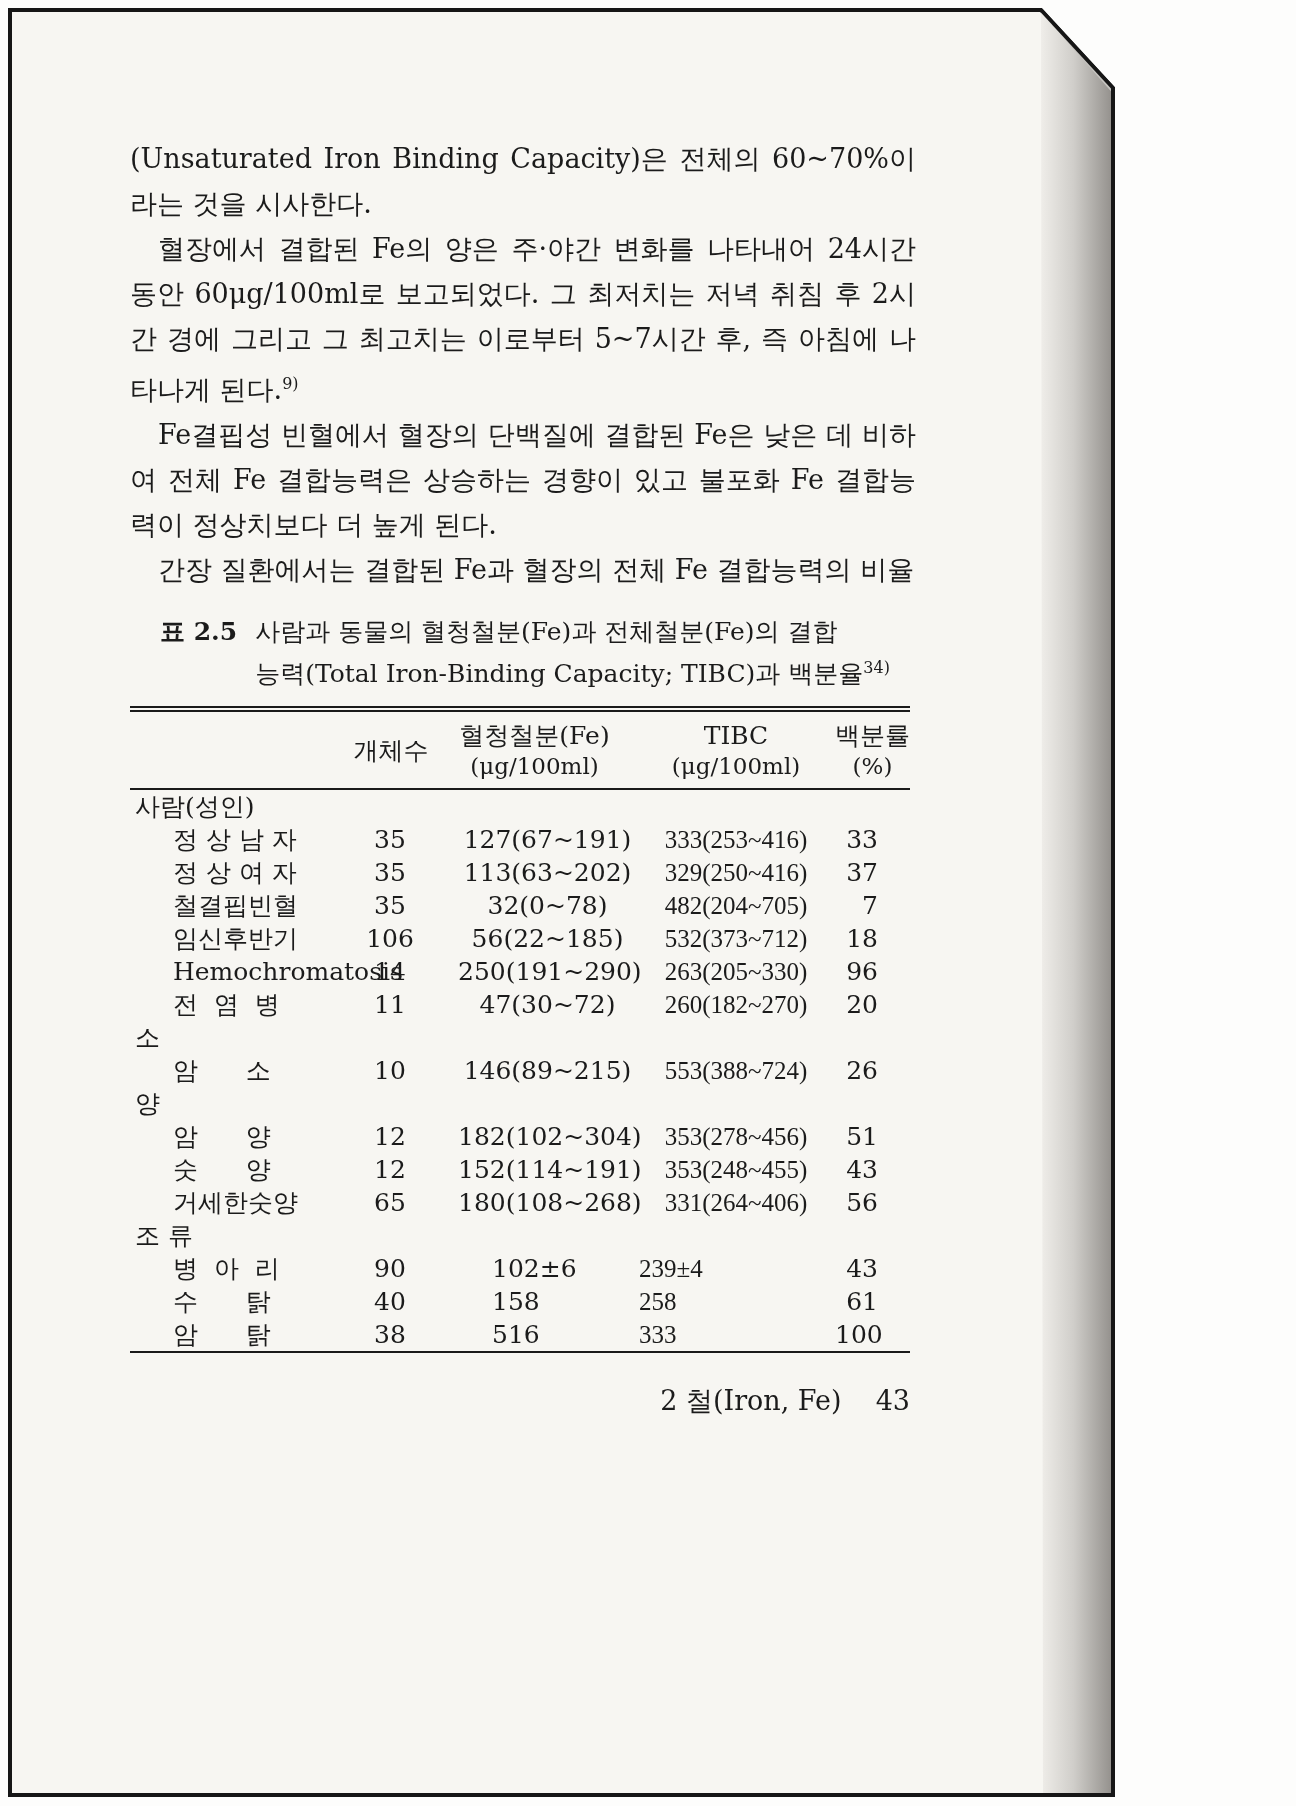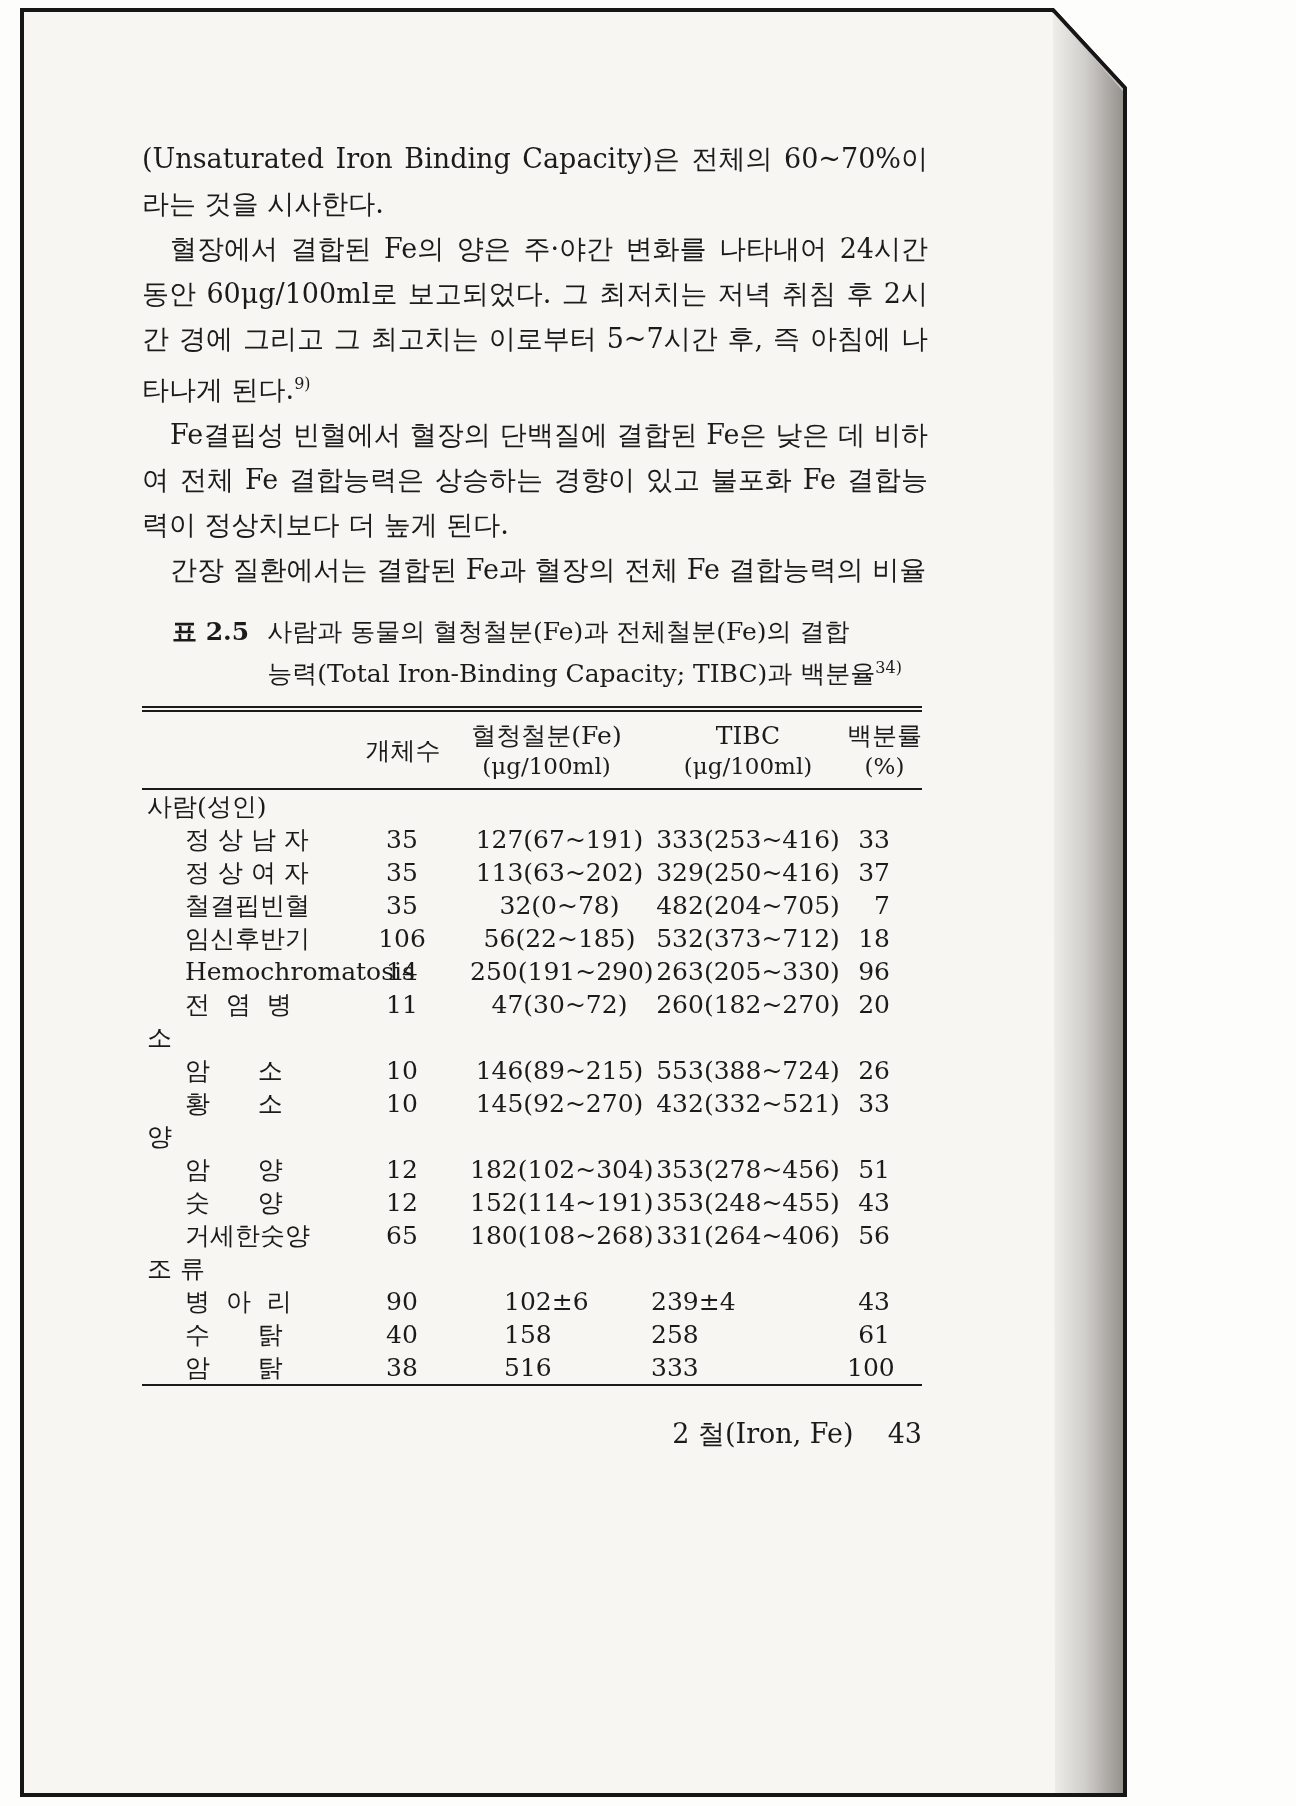--- a/index.html
+++ b/index.html
@@ -2,21 +2,21 @@
 <html><head>
 <meta charset="utf-8">
 <style>
   html, body { margin: 0; padding: 0; }
   body {
     width: 1296px; height: 1806px;
     background: #fdfdfc;
     font-family: "DejaVu Serif", "Liberation Serif", serif;
     color: #1b1b1b;
   }
-  .scan { position: relative; width: 1133px; height: 1806px; overflow: hidden; margin-left: 12px; }
+  .scan { position: relative; width: 1133px; height: 1806px; overflow: hidden; }
   .frame-svg { position: absolute; left: 0; top: 0; z-index: 0; }
   .content { position: absolute; left: 130px; top: 136px; width: 786px; z-index: 1; }
 
   .para {
     font-size: 27px; line-height: 45px;
     text-align: justify;
     margin: 0;
   }
   .para.indent { text-indent: 28px; }
   sup.fnref { font-size: 16px; letter-spacing: 0; }
@@ -53,21 +53,21 @@
   table.tibc tbody td {
     height: 33px; line-height: 33px;
     white-space: pre;
     padding: 0;
   }
   .section-cell { padding-left: 5px !important; text-align: left; }
   .label-cell  { padding-left: 43px !important; text-align: left; }
   .count-cell  { text-align: center; padding-right: 2px !important; }
   .serum-cell  { text-align: center; padding-left: 26px !important; }
   .serum-cell.flush { text-align: left; padding-left: 60px !important; }
-  .tibc-cell   { text-align: center; }
+  .tibc-cell   { text-align: center; font-family: Liberation Serif, serif; }
   .tibc-cell.flush { text-align: left; padding-left: 2px !important; }
   .pct-cell    { text-align: right; padding-right: 32px !important; }
 
   .footer {
     margin-top: 30px;
     width: 780px;
     text-align: right;
     font-size: 27px;
     padding-right: 12px;
   }
@@ -191,27 +191,20 @@
             <td colspan="5" class="section-cell">소</td>
           </tr>
           <tr>
             <td class="label-cell">암      소</td>
             <td class="count-cell">10</td>
             <td class="serum-cell">146(89~215)</td>
             <td class="tibc-cell">553(388~724)</td>
             <td class="pct-cell">26</td>
           </tr>
           <tr>
-            <td class="label-cell">황      소</td>
-            <td class="count-cell">10</td>
-            <td class="serum-cell">145(92~270)</td>
-            <td class="tibc-cell">432(332~521)</td>
-            <td class="pct-cell">33</td>
-          </tr>
-          <tr>
             <td colspan="5" class="section-cell">양</td>
           </tr>
           <tr>
             <td class="label-cell">암      양</td>
             <td class="count-cell">12</td>
             <td class="serum-cell">182(102~304)</td>
             <td class="tibc-cell">353(278~456)</td>
             <td class="pct-cell">51</td>
           </tr>
           <tr>

